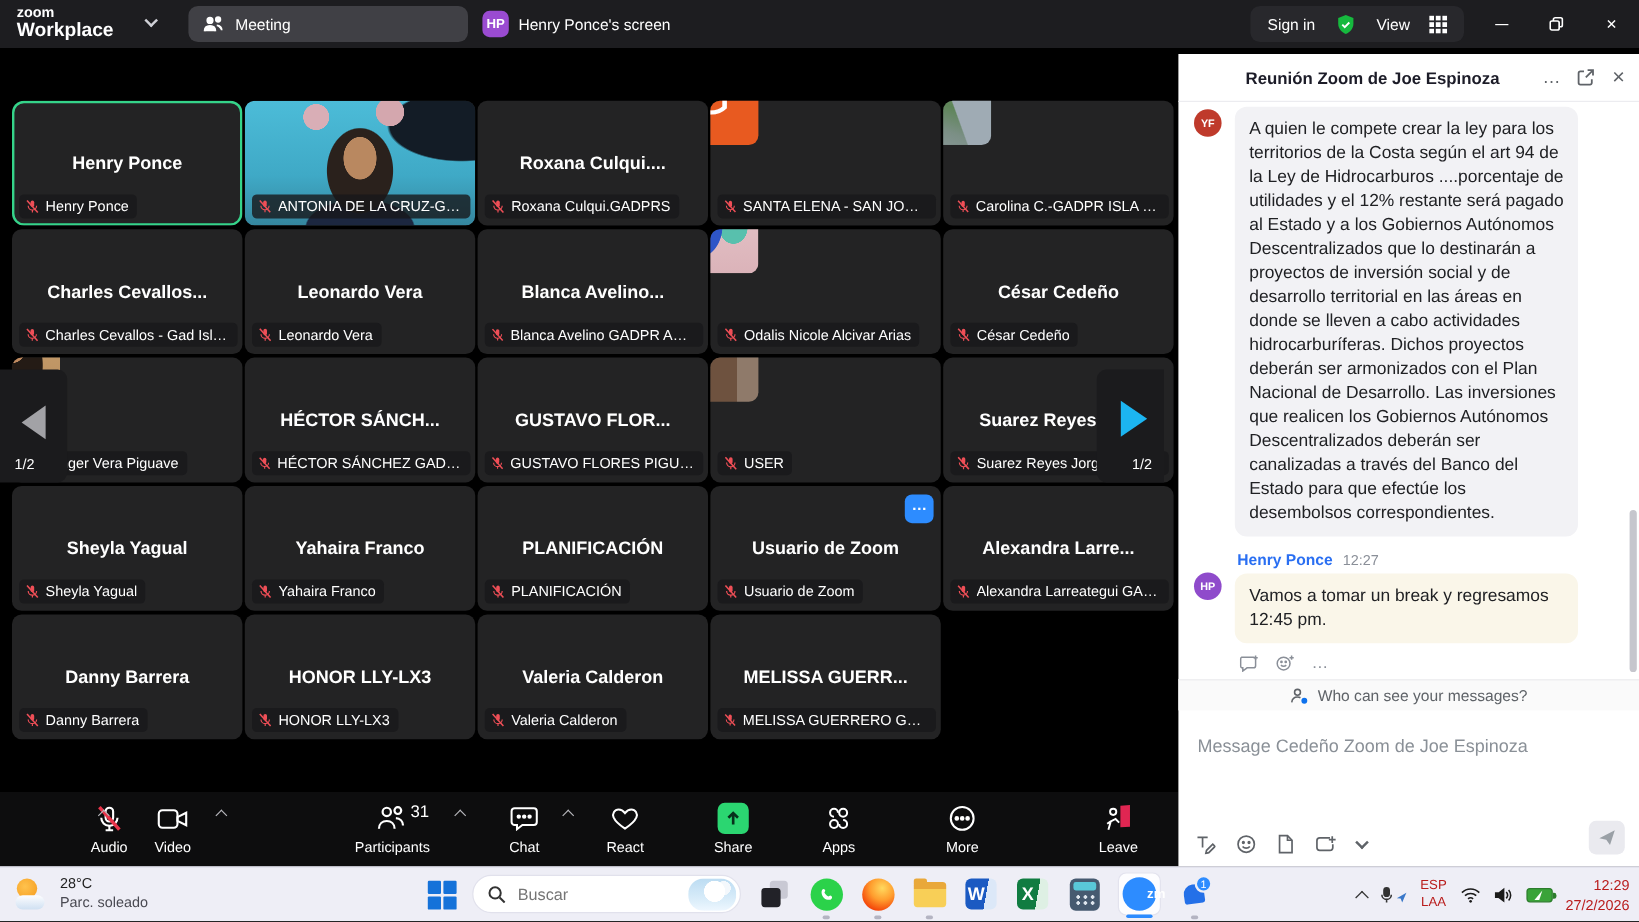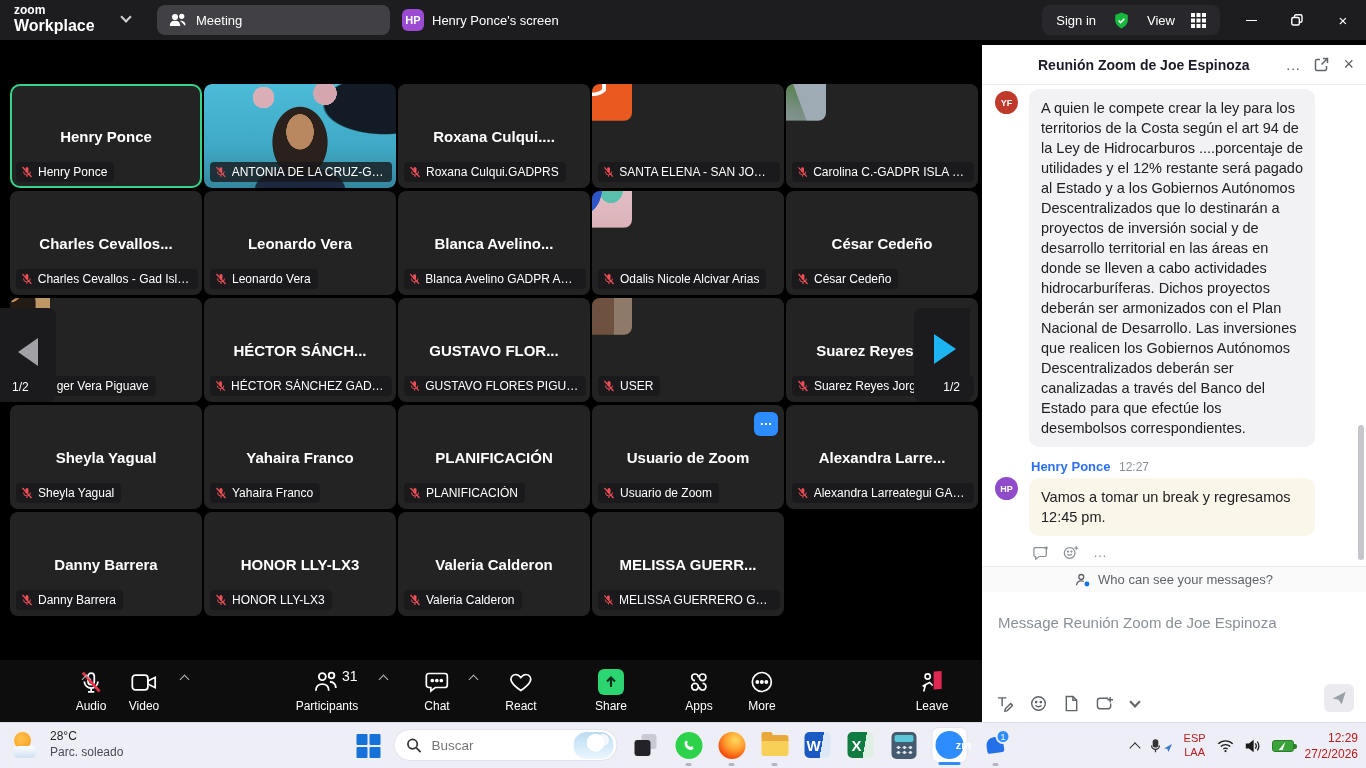--- a/index.html
+++ b/index.html
@@ -571,21 +571,21 @@
         <svg width="25" height="24" viewBox="0 0 24 24" fill="none" stroke="#fff" stroke-width="1.7">
           <circle cx="15.8" cy="7.3" r="3.3"></circle>
             <circle cx="8.2" cy="16.7" r="3.3"></circle>
           <path d="M11.5 7.3a3.3 3.3 0 1 0-3.3 3.3"></path>
             <path d="M12.5 16.7a3.3 3.3 0 1 0 3.3-3.3"></path>
         </svg>
       </span>
       <span>Apps</span>
     </div>
 
-    <div class="tb-item" style="left:762px;">
+    <div class="tb-item" style="left:802px;">
       <span class="tb-ic">
         <svg width="25" height="24" viewBox="0 0 24 24" fill="none" stroke="#fff" stroke-width="1.7">
           <circle cx="12" cy="12" r="9.5"></circle>
           <circle cx="7.5" cy="12" r="1.1" fill="#fff"></circle>
             <circle cx="12" cy="12" r="1.1" fill="#fff"></circle>
             <circle cx="16.5" cy="12" r="1.1" fill="#fff"></circle>
         </svg>
       </span>
       <span>More</span>
     </div>
@@ -650,21 +650,21 @@
     <div class="privacy">
       <svg width="16" height="14" viewBox="0 0 18 16" fill="none" stroke="#5f6368" stroke-width="1.5">
         <circle cx="7" cy="4.5" r="2.8"></circle>
           <path d="M1.5 14c.5-3.5 2.7-5 5.5-5 1 0 2 .2 2.8.7"></path>
         <circle cx="13.5" cy="12.5" r="2.8" fill="#0e72ed" stroke="none"></circle>
       </svg>
       <span>Who can see your messages?</span>
     </div>
 
     <div class="compose">
-      <div class="placeholder">Message Reunión Zoom de Joe Espinoza</div>
+      <div class="placeholder">Message Cedeño Zoom de Joe Espinoza</div>
       <div class="compose-icons">
         <svg width="17" height="17" viewBox="0 0 18 18" fill="none" stroke="#5f6368" stroke-width="1.5">
           <path d="M2 3h9M6.5 3v9"></path>
             <path d="M10 14.5l5.5-5.5 2 2-5.5 5.5-2.6.6z"></path>
         </svg>
         <svg width="17" height="17" viewBox="0 0 18 18" fill="none" stroke="#5f6368" stroke-width="1.5">
           <circle cx="9" cy="9" r="7.2"></circle>
             <circle cx="6.5" cy="7.5" r=".7" fill="#5f6368"></circle>
             <circle cx="11.5" cy="7.5" r=".7" fill="#5f6368"></circle>
           <path d="M5.8 11a4.2 4.2 0 0 0 6.4 0"></path>

